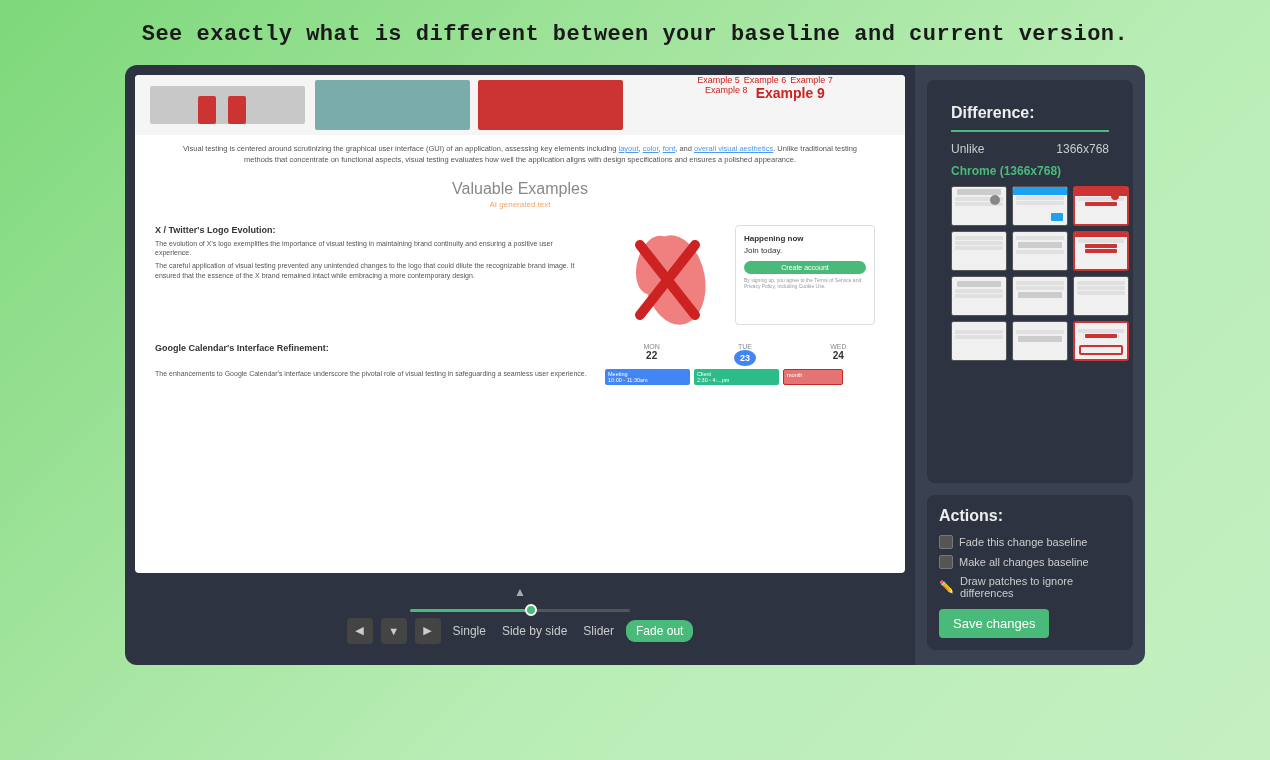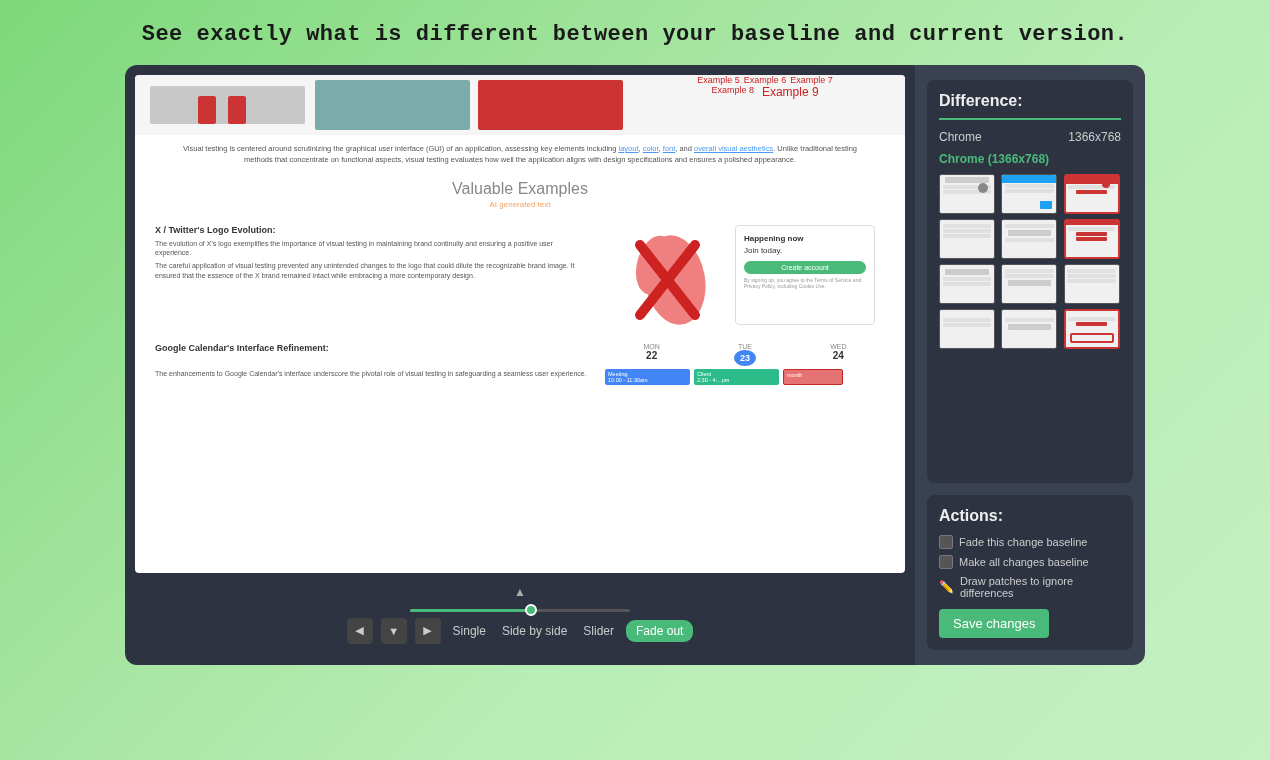--- a/index.html
+++ b/index.html
@@ -409,21 +409,21 @@
       display: flex;
       flex-direction: column;
       padding: 15px 12px;
       gap: 12px;
     }
 
     
     .diff-section {
       background: #2d3340;
       border-radius: 8px;
-      padding: 12px;
+      padding: 24px;
       flex: 1;
     }
 
     .diff-title {
       font-size: 16px;
       color: #eee;
       font-weight: bold;
       margin-bottom: 8px;
       font-family: Arial, sans-serif;
     }
@@ -586,21 +586,21 @@
           <div class="banner-rect-red-big"></div>
 
           <div style="position: absolute; right: 5px; top: 0; width: 270px;">
             <div style="display: flex; flex-wrap: wrap; justify-content: center; gap: 4px; padding: 0 4px;">
               <span style="font-size: 9px; color: #cc2222;">Example 5</span>
               <span style="font-size: 9px; color: #cc2222;">Example 6</span>
               <span style="font-size: 9px; color: #cc2222;">Example 7</span>
             </div>
             <div style="display: flex; flex-wrap: wrap; justify-content: center; gap: 8px; padding: 0 4px 4px;">
               <span style="font-size: 9px; color: #cc2222;">Example 8</span>
-              <span style="font-size: 12px; color: #cc2222;">Example 9</span>
+              <span style="font-size: 14px; color: #cc2222; font-weight: bold;">Example 9</span>
             </div>
           </div>
         </div>
 
         <div class="webpage-text-section">
           <p>
             Visual testing is centered around scrutinizing the graphical user interface (GUI) of an application, assessing key elements including <span class="link-text">layout</span>, <span class="link-text">color</span>, <span class="link-text">font</span>, and <span class="link-text">overall visual aesthetics</span>. Unlike traditional testing methods that concentrate on functional aspects, visual testing evaluates how well the application aligns with design specifications and ensures a polished appearance.
           </p>
         </div>
 
@@ -691,21 +691,21 @@
 
   </div>
 
   <div class="right-panel">
 
     <div class="diff-section">
       <div class="diff-title">Difference:</div>
       <div class="diff-divider"></div>
 
       <div class="diff-browser-row">
-        <span class="diff-browser-label">Chrome</span>
+        <span class="diff-browser-label">Unlike</span>
         <span class="diff-resolution">1366x768</span>
       </div>
 
       <div class="diff-browser-active">Chrome (1366x768)</div>
 
       <div class="thumbnail-grid">
 
         <div class="thumbnail">
           <div class="thumb-content">
             <div class="thumb-bar-gray"></div>

